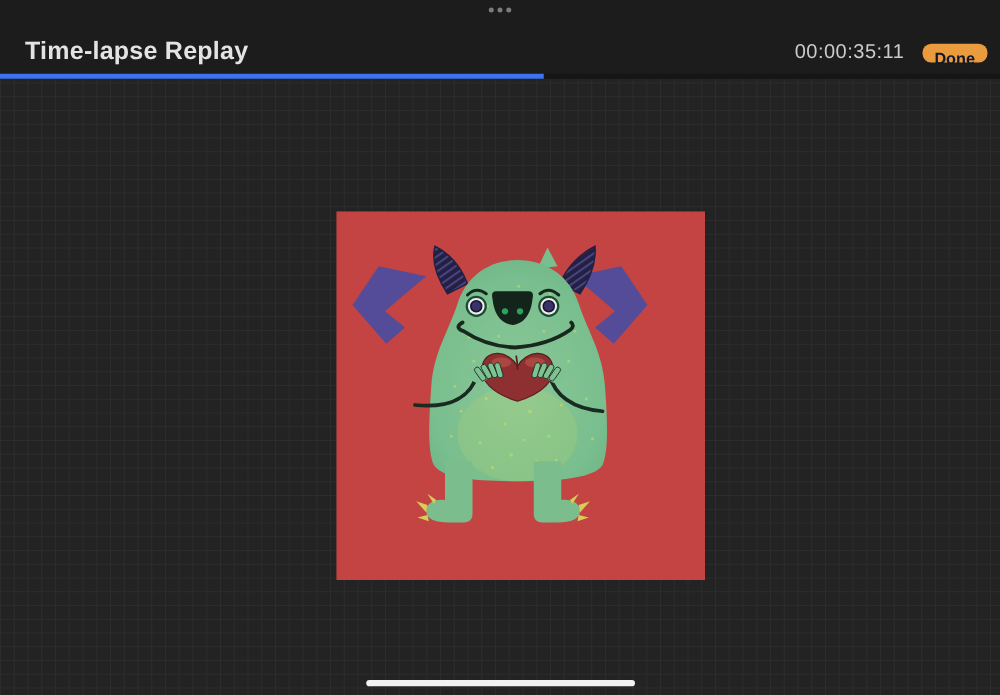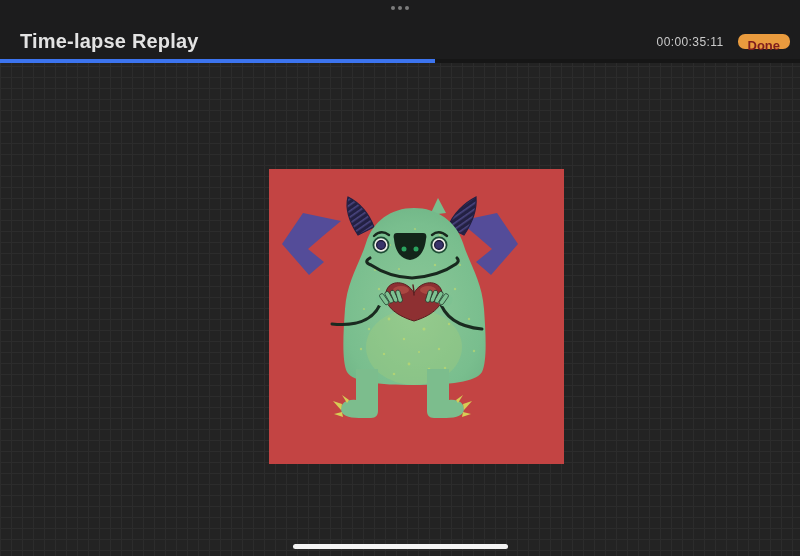--- a/index.html
+++ b/index.html
@@ -34,26 +34,26 @@
   .page-title {
     position:absolute; left:20px; top:31px;
     font-size:20px; font-weight:700; color:#e3e3e3;
     letter-spacing:.2px; line-height:1;
   }
   .header-right {
     position:absolute; right:10px; top:34px;
     display:flex; align-items:center; gap:14px;
   }
   .timecode {
-    font-size:12px; color:#cbcbcb; letter-spacing:.4px; line-height:1;
+    font-size:16px; color:#cbcbcb; letter-spacing:.4px; line-height:1;
   }
   .done-btn {
     border:none; cursor:pointer;
     background: var(--done_orange, #e99b3e);
-    color:#7f1d1d; font-family:inherit;
+    color:#0f172a; font-family:inherit;
     font-size:13px; font-weight:700;
     padding:0 10px; height:15px; border-radius:7px;
     line-height:23px;
   }
   .progress-track {
     position:absolute; left:0; bottom:0; width:100%; height:4px;
     background:#161616;
   }
   .progress-fill {
     height:100%; width:0;

